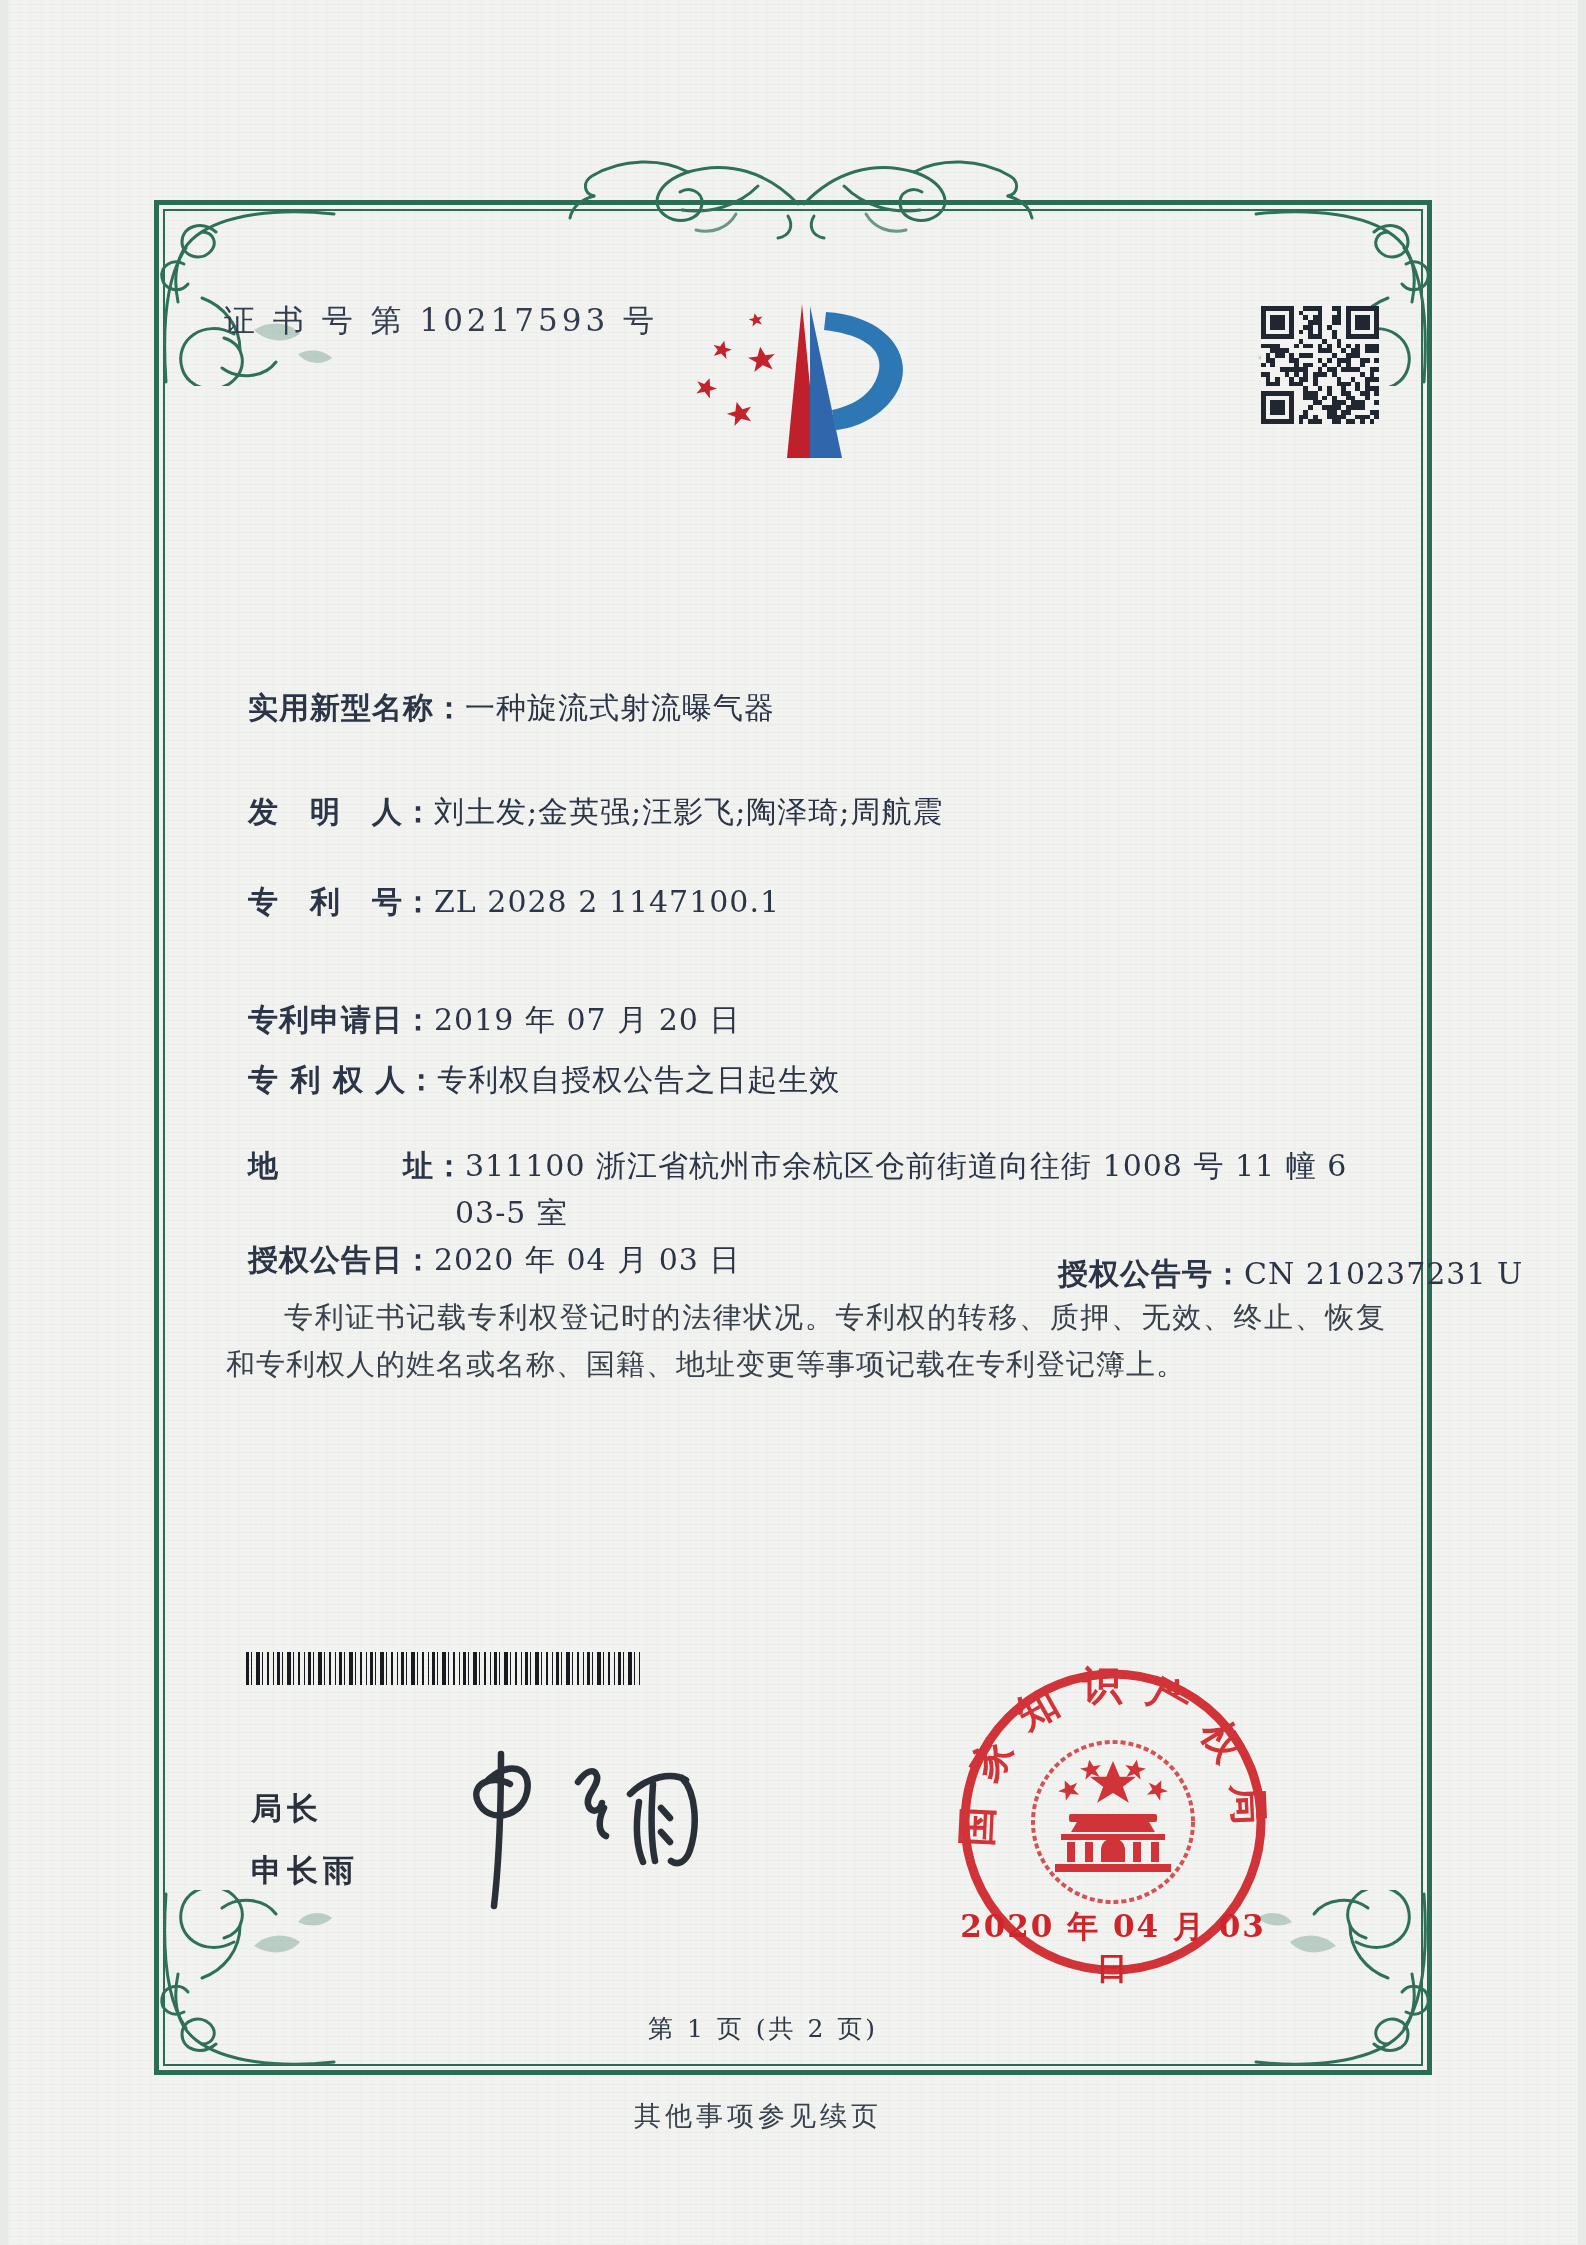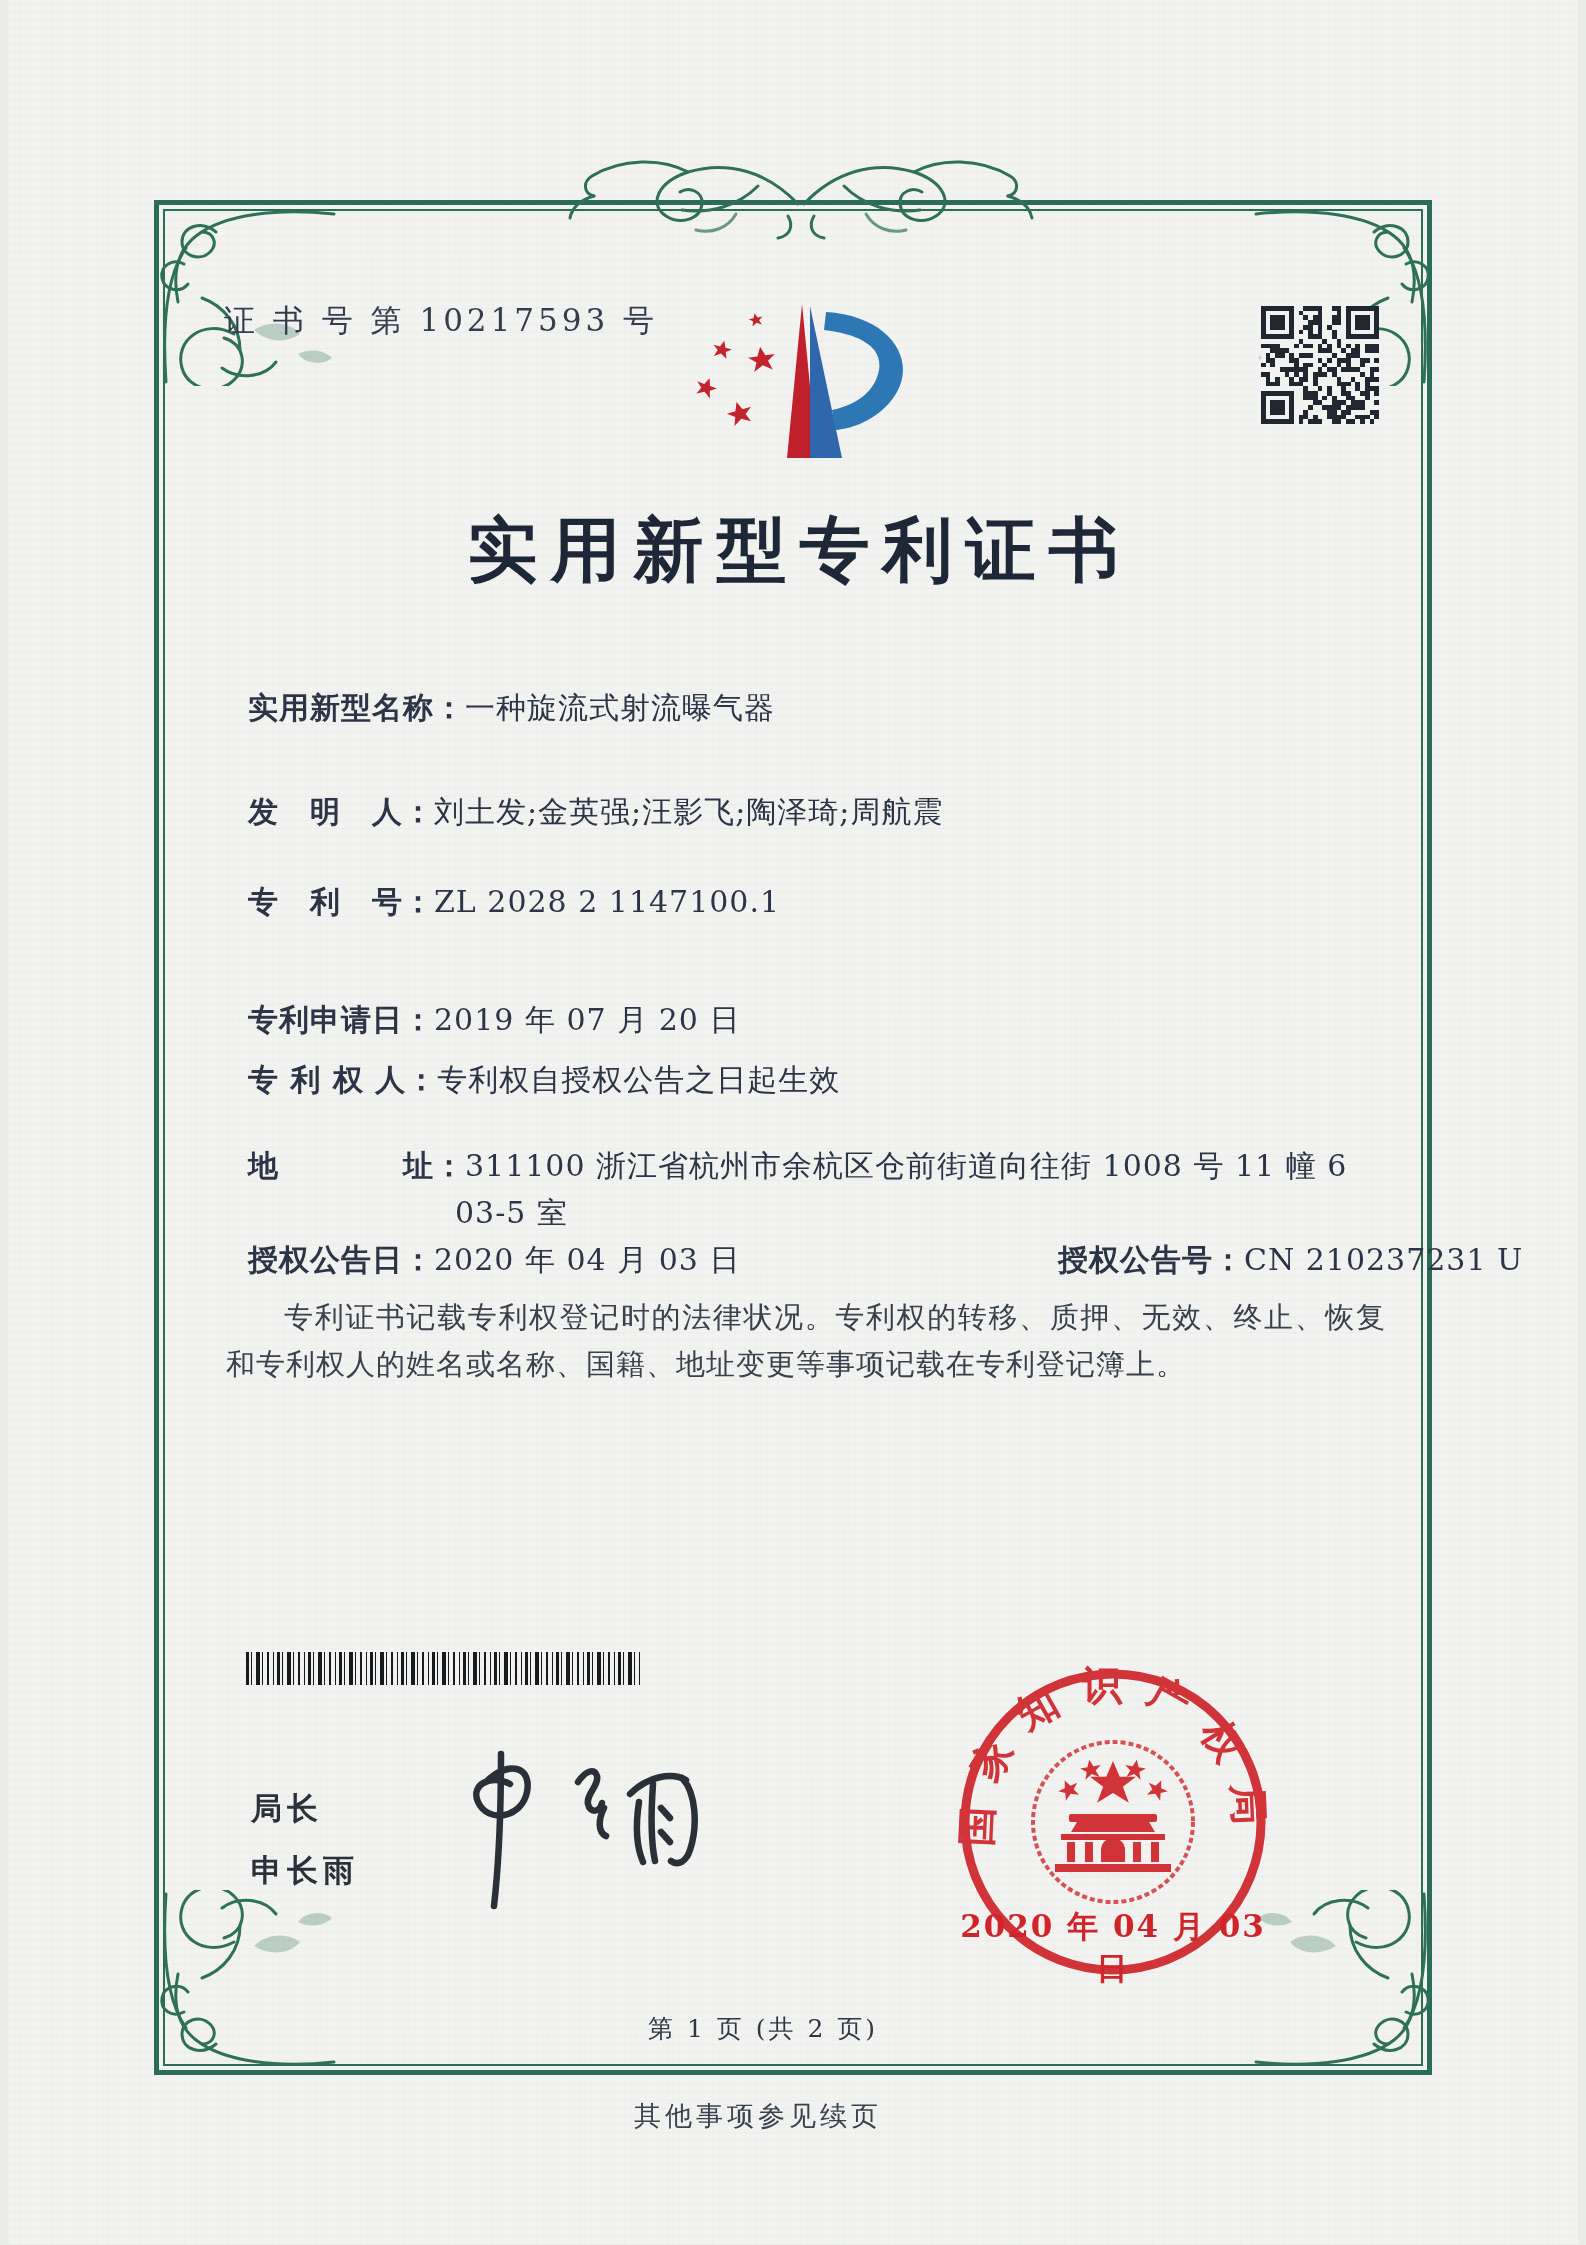--- a/index.html
+++ b/index.html
@@ -25,21 +25,21 @@
   .orn-top { left:558px; top:142px; }
   .cert-no { position:absolute; left:216px; top:300px; font-size:31px; letter-spacing:4px; color:#333d4e; }
   .logo { position:absolute; left:676px; top:296px; }
   .qr { position:absolute; left:1253px; top:306px; width:118px; height:118px; }
   .title { position:absolute; left:0; right:0; top:504px; text-align:center;
     font-size:70px; font-weight:700; letter-spacing:13px; text-indent:13px; color:#1d2737; }
   .row { position:absolute; left:240px; font-size:30px; color:#2c3547; letter-spacing:1px; white-space:nowrap; }
   .row .lab { color:#2c3547;font-weight:bold; }
   .row .val { color:#2c3547; }
   .addr2 { position:absolute; left:447px; font-size:30px; color:#2c3547; letter-spacing:1px; }
-  .grant-no { position:absolute; left:810px; top:0; }
+  .grant-no { position:absolute; left:810px; top:14px; }
   .paras { position:absolute; left:218px; top:1294px; width:1160px;
     font-size:29px; line-height:47px; color:#39414d; letter-spacing:1px; text-align:justify; }
   .paras p { text-indent:58px; }
   .barcode { position:absolute; left:238px; top:1652px; width:394px; height:33px;
     background:repeating-linear-gradient(90deg,
       #171b20 0 3px, transparent 3px 5px,
       #171b20 5px 6px, transparent 6px 10px,
       #171b20 10px 14px, transparent 14px 16px,
       #171b20 16px 17px, transparent 17px 21px,
       #171b20 21px 23px, transparent 23px 27px,
@@ -343,21 +343,20 @@
       <rect x="11" y="24" width="1" height="1" fill="#202730"></rect>
       <rect x="12" y="24" width="1" height="1" fill="#202730"></rect>
       <rect x="15" y="24" width="1" height="1" fill="#202730"></rect>
       <rect x="16" y="24" width="1" height="1" fill="#202730"></rect>
       <rect x="18" y="24" width="1" height="1" fill="#202730"></rect>
       <rect x="19" y="24" width="1" height="1" fill="#202730"></rect>
       <rect x="21" y="24" width="1" height="1" fill="#202730"></rect>
       <rect x="23" y="24" width="1" height="1" fill="#202730"></rect>
     </svg>
 
-  <div class="title">实用新型专利证书</div>
 
   <div class="row" style="top:688px">
     <span class="lab">实用新型名称：</span><span class="val">一种旋流式射流曝气器</span>
   </div>
   <div class="row" style="top:792px">
     <span class="lab">发　明　人：</span><span class="val">刘土发;金英强;汪影飞;陶泽琦;周航震</span>
   </div>
   <div class="row" style="top:882px">
     <span class="lab">专　利　号：</span><span class="val">ZL 2028 2 1147100.1</span>
   </div>

